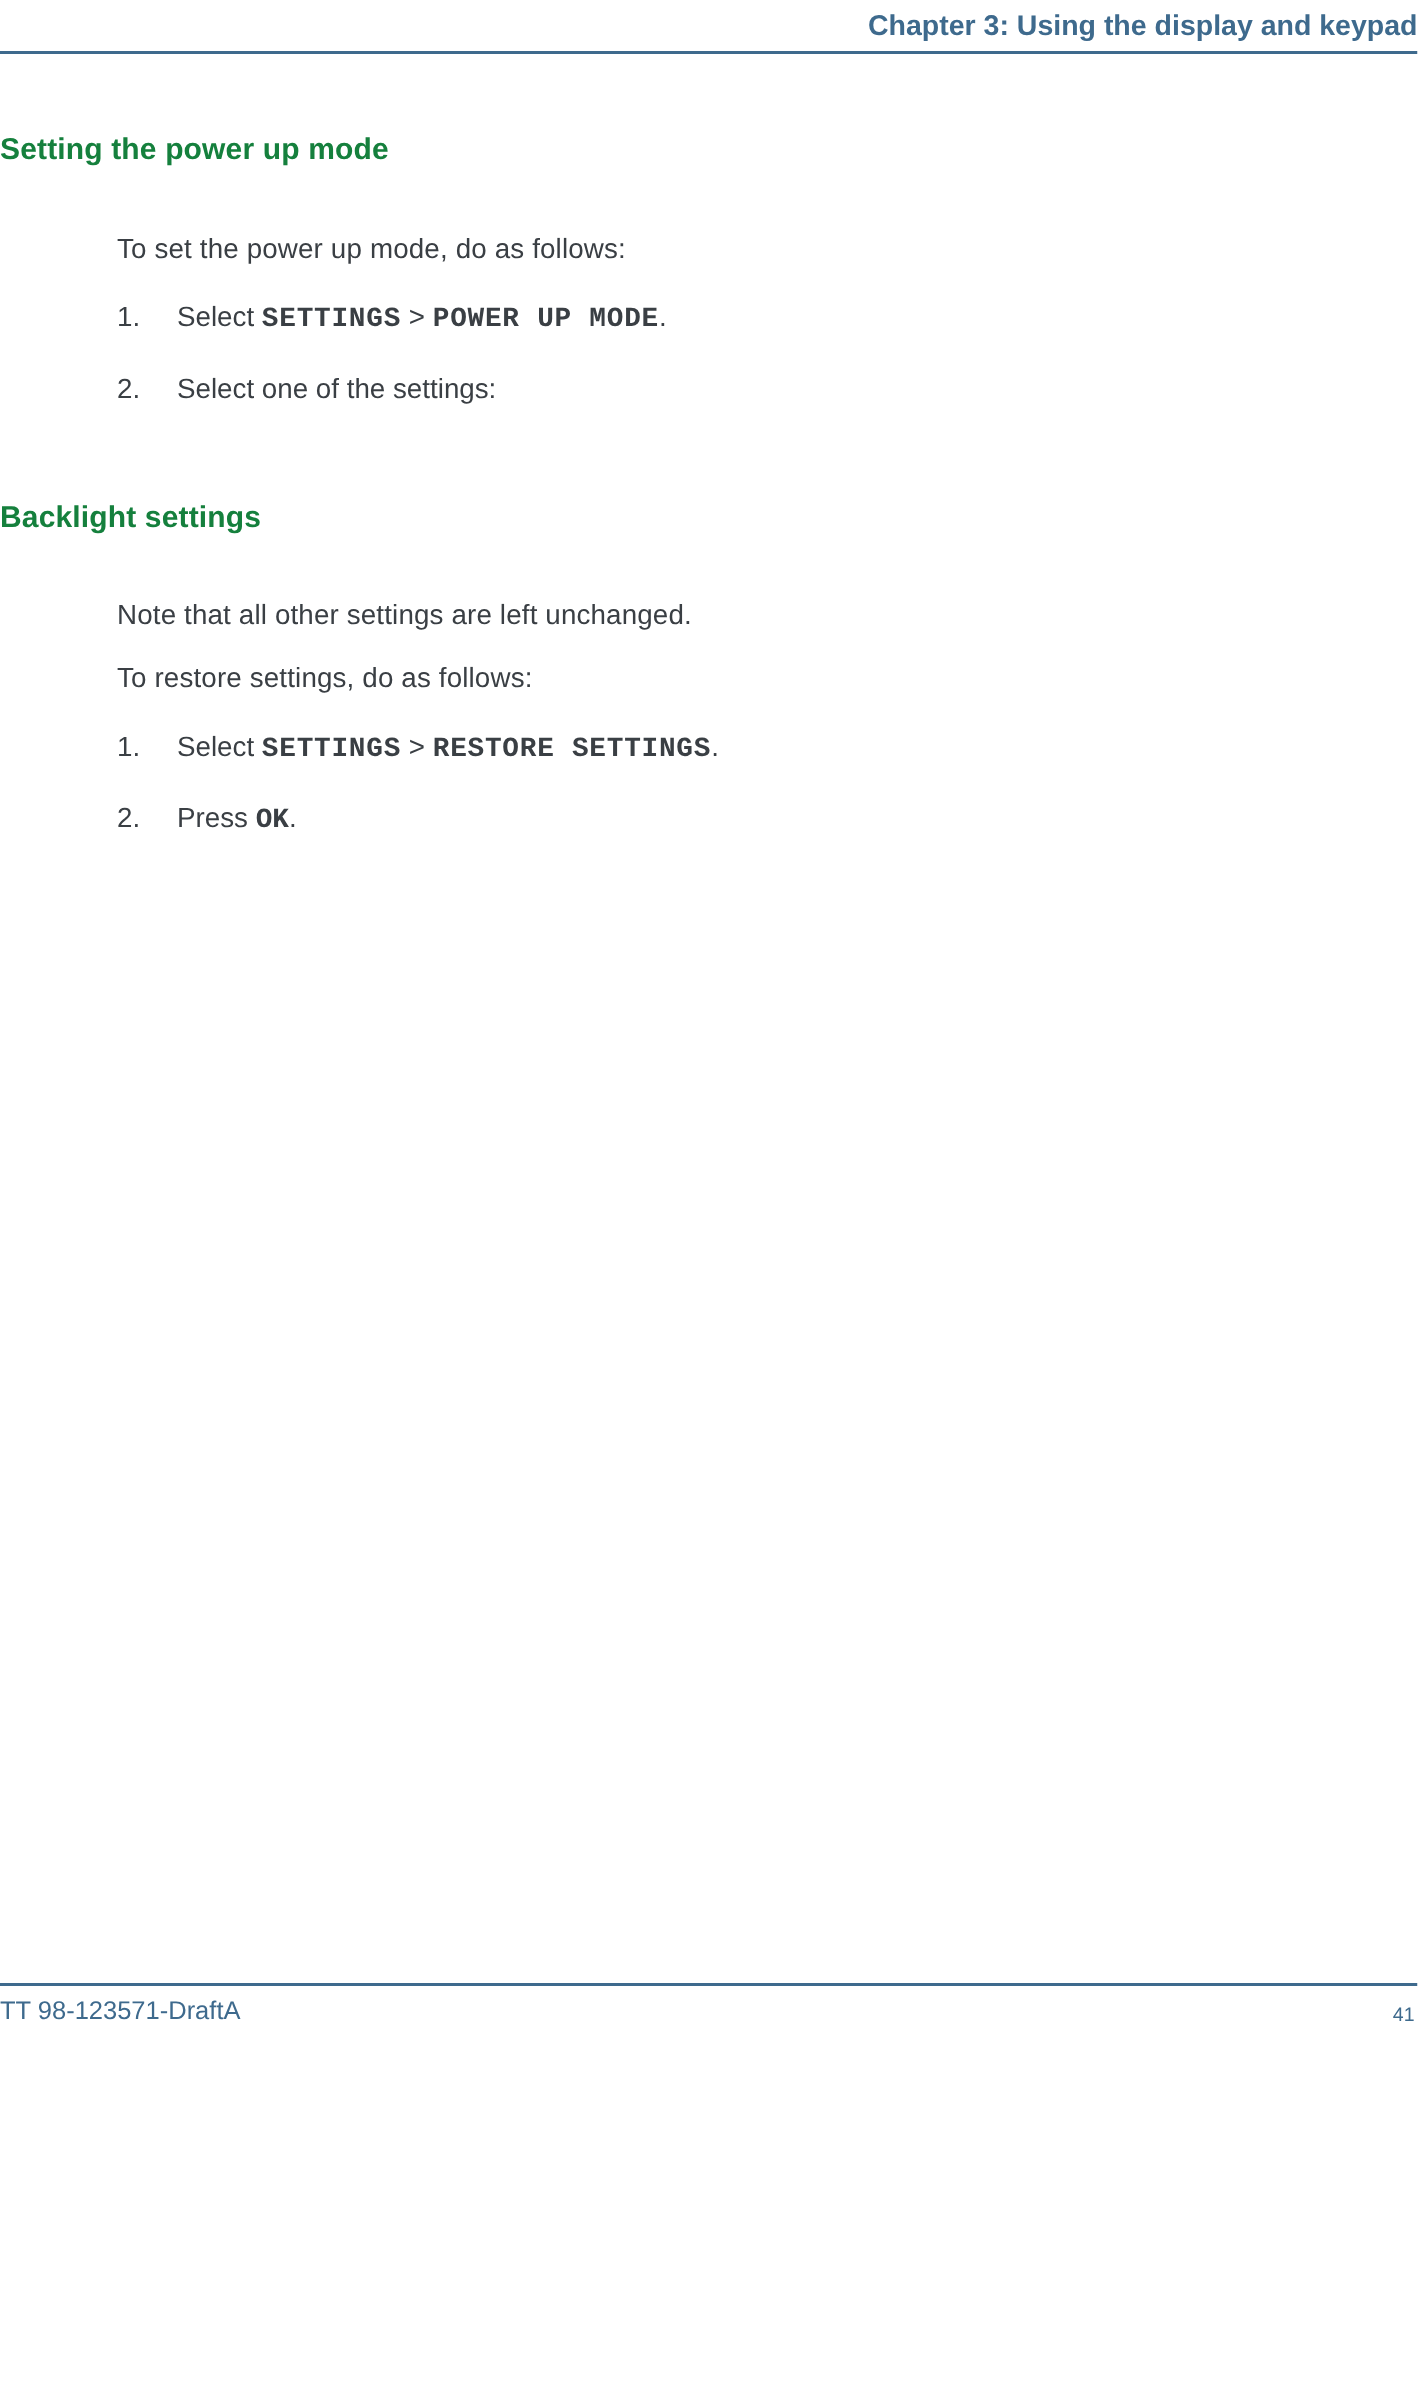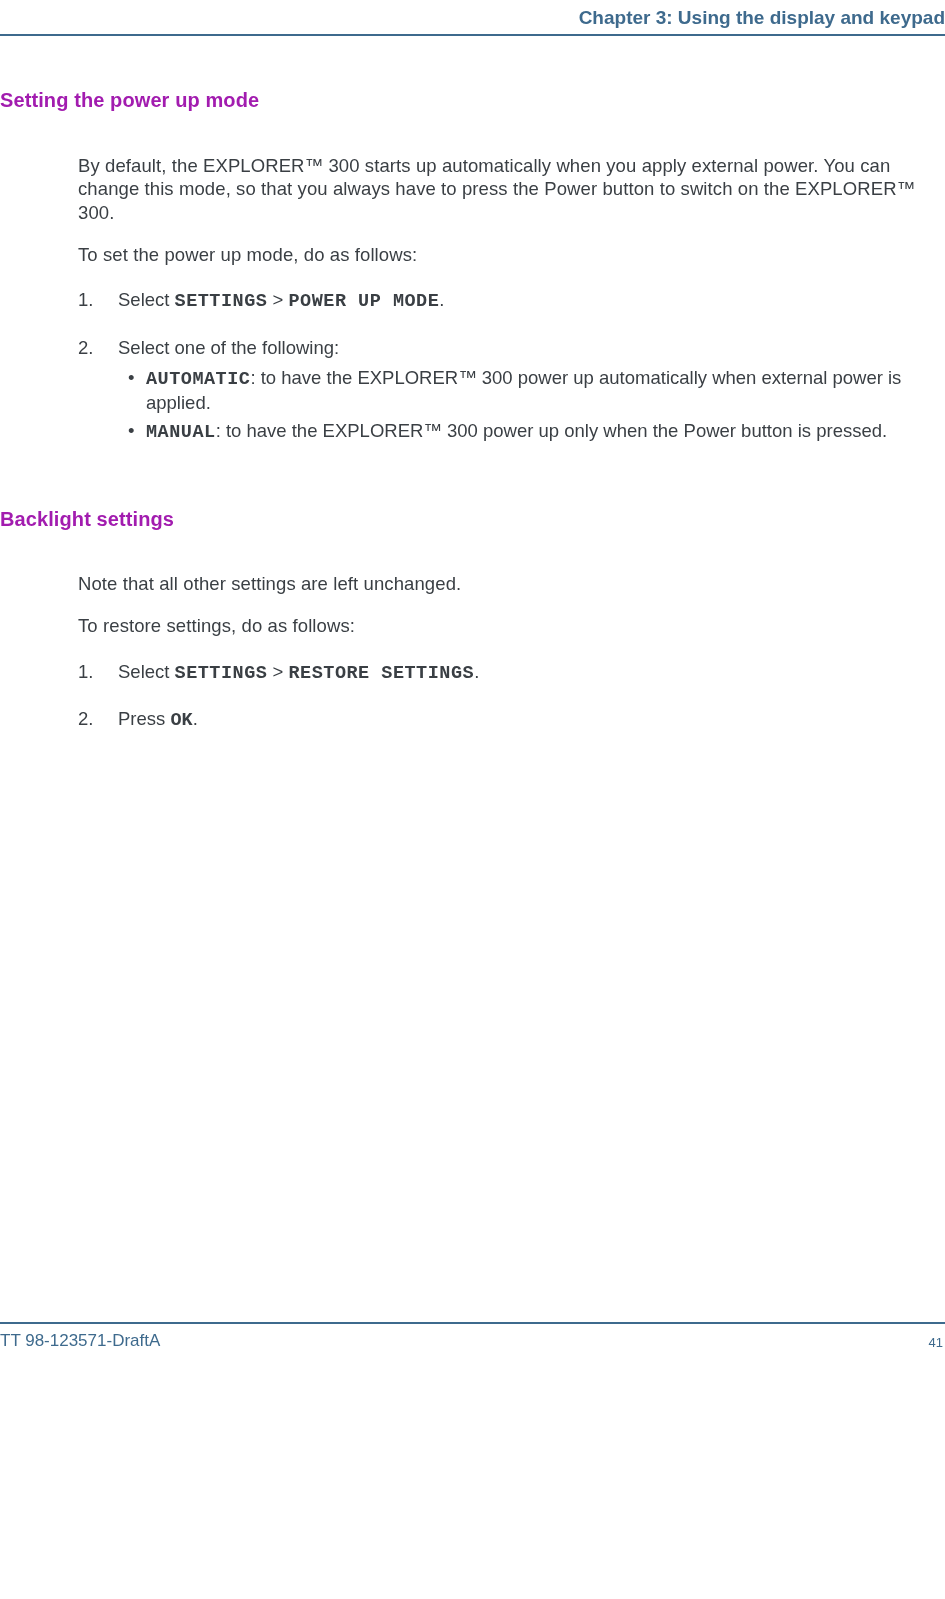--- a/index.html
+++ b/index.html
@@ -37,21 +37,21 @@
     height: 0;
     border-top: 2px solid #3e6a8d;
   }
   .content {
     position: absolute;
     top: 88px;
     left: 0;
     right: 13px;
   }
   .section-heading {
-    color: #a21caf;
+    color: #15803d;
     font-weight: 700;
     font-size: 20px;
     margin: 0 0 40px 0;
     letter-spacing: 0.1px;
   }
   .indent {
     margin-left: 78px;
     margin-right: 0;
   }
   p.body {
@@ -147,39 +147,30 @@
 <div class="page">
 
   <div class="header-title">Chapter 3: Using the display and keypad</div>
   <div class="header-rule"></div>
 
   <div class="content">
 
     <div class="section-heading">Setting the power up mode</div>
 
     <div class="indent">
-      <p class="body">By default, the EXPLORER™ 300 starts up automatically when you apply external power. You can change this mode, so that you always have to press the Power button to switch on the EXPLORER™ 300.</p>
       <p class="body">To set the power up mode, do as follows:</p>
 
       <ol class="steps">
         <li>
           <span class="num">1.</span>
           <span>Select </span><span class="mono-bold">SETTINGS</span><span> &gt; </span><span class="mono-bold">POWER UP MODE</span><span>.</span>
         </li>
         <li>
           <span class="num">2.</span>
-          <span>Select one of the following:</span>
-          <ul class="sub">
-            <li>
-              <span class="mono-bold">AUTOMATIC</span><span>: to have the EXPLORER™ 300 power up automatically when external power is applied.</span>
-            </li>
-            <li>
-              <span class="mono-bold">MANUAL</span><span>: to have the EXPLORER™ 300 power up only when the Power button is pressed.</span>
-            </li>
-          </ul>
+          <span>Select one of the settings:</span>
         </li>
       </ol>
     </div>
 
     <div class="spacer"></div>
 
     <div class="section-heading">Backlight settings</div>
 
     <div class="indent">
 

